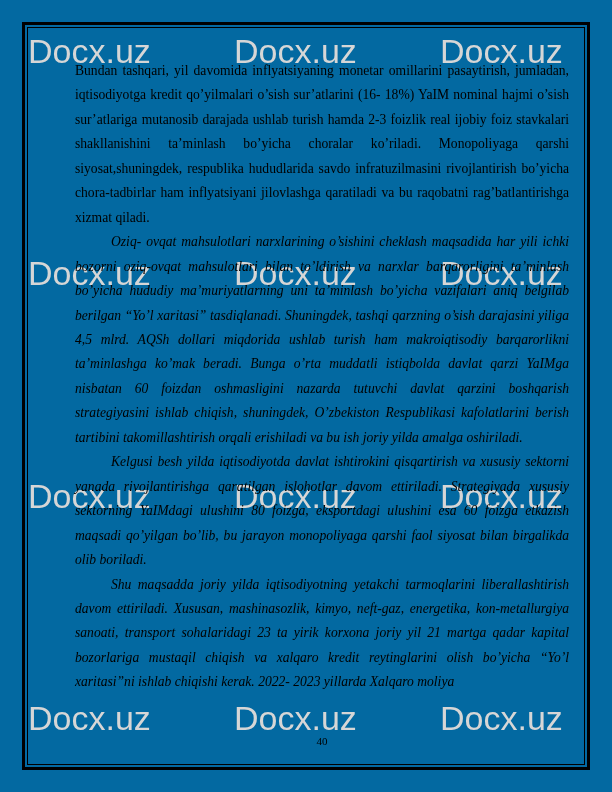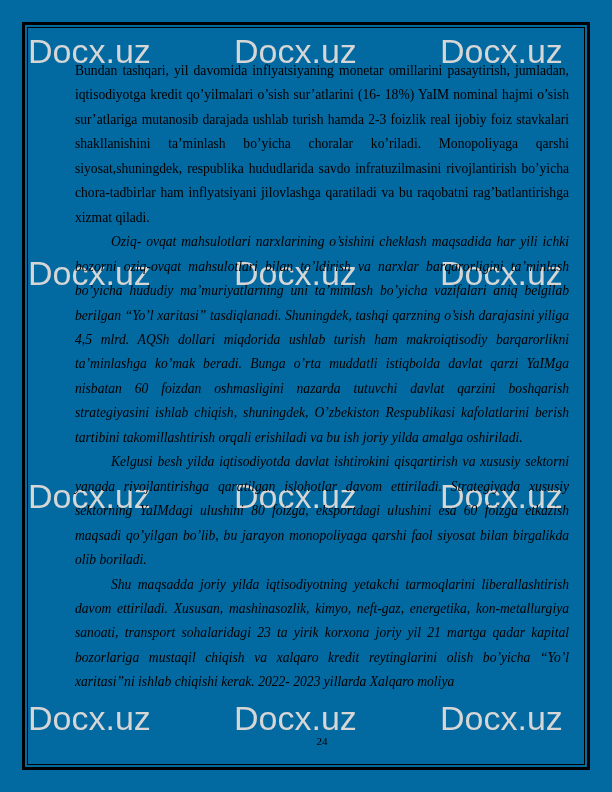--- a/index.html
+++ b/index.html
@@ -113,15 +113,15 @@
     <div class="frame-inner"></div>
   </div>
 
   <div class="content">
     <p class="para">Bundan tashqari, yil davomida inflyatsiyaning monetar omillarini pasaytirish, jumladan, iqtisodiyotga kredit qo’yilmalari o’sish sur’atlarini (16- 18%) YaIM nominal hajmi o’sish sur’atlariga mutanosib darajada ushlab turish hamda 2-3 foizlik real ijobiy foiz stavkalari shakllanishini ta’minlash bo’yicha choralar ko’riladi. Monopoliyaga qarshi siyosat,shuningdek, respublika hududlarida savdo infratuzilmasini rivojlantirish bo’yicha chora-tadbirlar ham inflyatsiyani jilovlashga qaratiladi va bu raqobatni rag’batlantirishga xizmat qiladi.</p>
     <p class="para indented">Oziq- ovqat mahsulotlari narxlarining o’sishini cheklash maqsadida har yili ichki bozorni oziq-ovqat mahsulotlari bilan to’ldirish va narxlar barqarorligini ta’minlash bo’yicha hududiy ma’muriyatlarning uni ta’minlash bo’yicha vazifalari aniq belgilab berilgan “Yo’l xaritasi” tasdiqlanadi. Shuningdek, tashqi qarzning o’sish darajasini yiliga 4,5 mlrd. AQSh dollari miqdorida ushlab turish ham makroiqtisodiy barqarorlikni ta’minlashga ko’mak beradi. Bunga o’rta muddatli istiqbolda davlat qarzi YaIMga nisbatan 60 foizdan oshmasligini nazarda tutuvchi davlat qarzini boshqarish strategiyasini ishlab chiqish, shuningdek, O’zbekiston Respublikasi kafolatlarini berish tartibini takomillashtirish orqali erishiladi va bu ish joriy yilda amalga oshiriladi.</p>
     <p class="para indented">Kelgusi besh yilda iqtisodiyotda davlat ishtirokini qisqartirish va xususiy sektorni yanada rivojlantirishga qaratilgan islohotlar davom ettiriladi. Strategiyada xususiy sektorning YaIMdagi ulushini 80 foizga, eksportdagi ulushini esa 60 foizga etkazish maqsadi qo’yilgan bo’lib, bu jarayon monopoliyaga qarshi faol siyosat bilan birgalikda olib boriladi.</p>
     <p class="para indented">Shu maqsadda joriy yilda iqtisodiyotning yetakchi tarmoqlarini liberallashtirish davom ettiriladi. Xususan, mashinasozlik, kimyo, neft-gaz, energetika, kon-metallurgiya sanoati, transport sohalaridagi 23 ta yirik korxona joriy yil 21 martga qadar kapital bozorlariga mustaqil chiqish va xalqaro kredit reytinglarini olish bo’yicha “Yo’l xaritasi”ni ishlab chiqishi kerak. 2022- 2023 yillarda Xalqaro moliya</p>
   </div>
 
-  <div class="page-number">24</div>
+  <div class="page-number">40</div>
 
 </div>
 
 </body></html>

